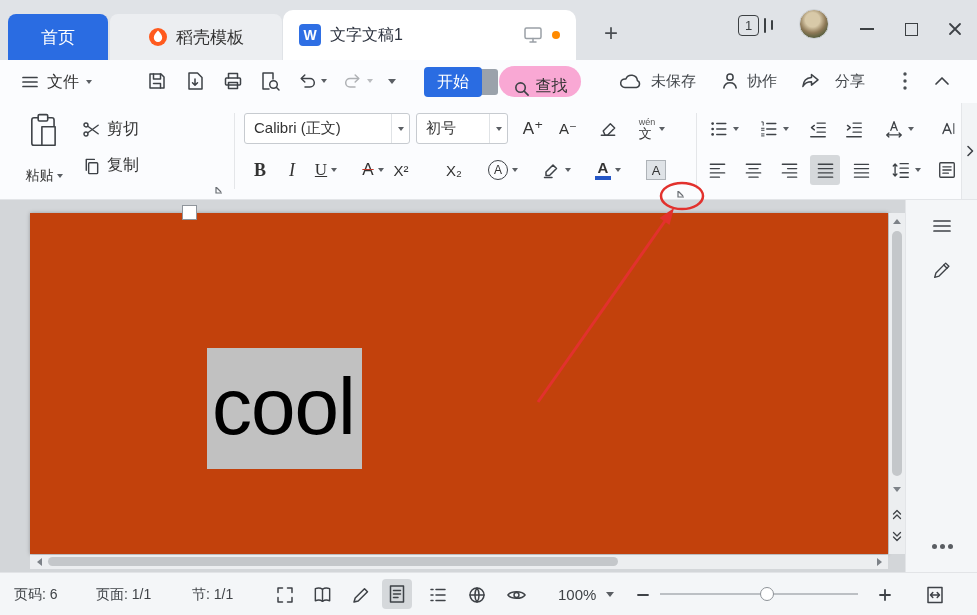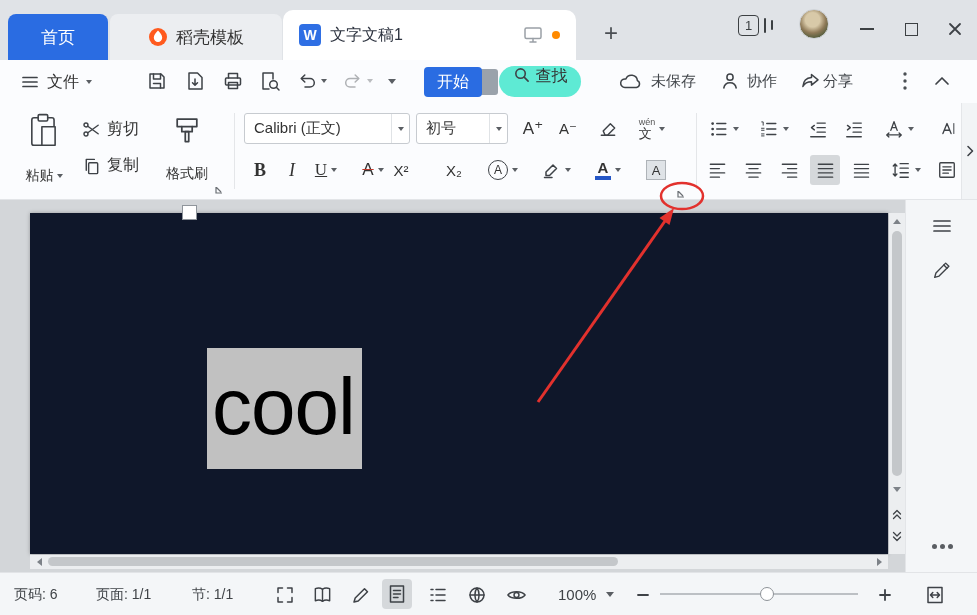--- a/index.html
+++ b/index.html
@@ -110,41 +110,41 @@
         </svg>
       <span class="caret sm"></span>
     </div>
     <div class="abs" style="left:388px;top:19px">
       <span class="caret"></span>
     </div>
     <div class="abs" style="left:479px;top:9px;width:19px;height:26px;background:#9aa2ab;border-radius:3px"></div>
     <div class="abs" style="left:424px;top:7px;width:58px;height:30px;background:#2a6ce2;border-radius:4px;display:flex;align-items:center;justify-content:center">
       <span style="color:#fff;font-size:16px">开始</span>
     </div>
-    <div class="abs" style="left:499px;top:6px;width:82px;height:31px;background:#5eead4;border-radius:16px;display:flex;align-items:flex-start;justify-content:center;gap:6px">
+    <div class="abs" style="left:499px;top:6px;width:82px;height:31px;background:#f9a8d4;border-radius:16px;display:flex;align-items:flex-end;justify-content:center;gap:6px">
       <svg class="ic" width="17" height="17" viewBox="0 0 18 18" style="stroke-width:1.7">
           <circle cx="8" cy="8" r="5"></circle>
           <path d="M11.8 11.8L16 16"></path>
         </svg>
       <span style="font-size:16px">查找</span>
     </div>
     <div class="abs" style="left:618px;top:8px;display:flex;align-items:center;gap:7px;height:26px">
       <svg class="ic" width="26" height="20" viewBox="0 0 26 20">
           <path d="M7 16.5a4.3 4.3 0 1 1 .9-8.5 6 6 0 0 1 11.5 1.6 3.7 3.7 0 0 1-1 7z"></path>
         </svg>
       <span class="lbl15">未保存</span>
     </div>
     <div class="abs" style="left:720px;top:8px;display:flex;align-items:center;gap:7px;height:26px">
       <svg class="ic" width="20" height="20" viewBox="0 0 20 20">
           <circle cx="10" cy="6.2" r="3.1"></circle>
           <path d="M3.8 17c.6-3.4 3.1-5.3 6.2-5.3s5.6 1.9 6.2 5.3"></path>
         </svg>
       <span class="lbl15">协作</span>
     </div>
-    <div class="abs" style="left:800px;top:8px;display:flex;align-items:center;gap:3px;height:26px">
+    <div class="abs" style="left:800px;top:8px;display:flex;align-items:center;gap:15px;height:26px">
       <svg class="ic" width="20" height="20" viewBox="0 0 20 20">
           <path d="M11.5 3.5L18 8.8l-6.5 5.3v-3.4c-4.3 0-7 1.6-8.6 4.8.4-5.6 3.6-8.8 8.6-9.1z"></path>
         </svg>
       <span class="lbl15">分享</span>
     </div>
     <div class="abs" style="left:894px;top:10px;width:22px;height:22px;display:flex;align-items:center;justify-content:center">
       <svg width="4" height="18" viewBox="0 0 4 18">
           <circle cx="2" cy="2" r="1.7" fill="#4a4e53"></circle>
           <circle cx="2" cy="9" r="1.7" fill="#4a4e53"></circle>
           <circle cx="2" cy="16" r="1.7" fill="#4a4e53"></circle>
@@ -177,28 +177,20 @@
         </svg>
       <span>剪切</span>
     </div>
     <div class="abs" style="left:82px;top:52px;display:flex;align-items:flex-end;gap:6px">
       <svg class="ic" width="19" height="19" viewBox="0 0 20 20">
           <rect x="7" y="6" width="9.5" height="11.5" rx="1"></rect>
           <path d="M4.5 14V2.5H13"></path>
         </svg>
       <span>复制</span>
     </div>
-    <div class="abs" style="left:156px;top:6px;width:62px;height:84px;display:flex;flex-direction:column;align-items:center;justify-content:space-between;padding:6px 0 10px">
-      <svg class="ic" width="30" height="30" viewBox="0 0 26 26">
-          <path d="M4.5 3.5h17v6.5h-17z"></path>
-          <path d="M8.5 10v4.5h9V10"></path>
-          <path d="M11.5 14.5h3V23h-3z"></path>
-        </svg>
-      <span style="font-size:14px">格式刷</span>
-    </div>
     <svg class="abs" style="left:214px;top:82px" width="10" height="10" viewBox="0 0 10 10">
         <path d="M2 2v6h6M2.5 2.5L7 7" stroke="#6a6e73" fill="none" stroke-width="1.2"></path>
       </svg>
     <div class="abs" style="left:234px;top:10px;width:1px;height:76px;background:#e4e6e9"></div>
 
     <div class="abs" style="left:244px;top:10px;width:166px;height:31px;border:1px solid #c7cbd0;border-radius:3px;background:#fff;display:flex;align-items:center">
       <span style="flex:1;padding-left:9px;font-size:15px;white-space:nowrap;overflow:hidden">Calibri (正文)</span>
       <span style="width:18px;height:100%;display:flex;align-items:center;justify-content:center;border-left:1px solid #e0e3e6">
           <span class="caret sm"></span>
         </span>
@@ -356,21 +348,21 @@
         </svg>
     </div>
     <div class="abs" style="left:961px;top:0;width:16px;height:96px;background:#f2f4f6;border-left:1px solid #e4e6e9;display:flex;align-items:center;justify-content:center">
       <svg class="ic" width="8" height="12" viewBox="0 0 8 12" style="stroke-width:1.6">
           <path d="M2 1.5L6.5 6 2 10.5"></path>
         </svg>
     </div>
   </div>
 
   <div class="abs" style="left:0;top:200px;width:905px;height:372px;background:#d3d6d9">
-    <div class="abs" style="left:30px;top:13px;width:858px;height:341px;background:#0f172a;box-shadow:0 0 4px rgba(0,0,0,.28)">
+    <div class="abs" style="left:30px;top:13px;width:858px;height:341px;background:#c2410c;box-shadow:0 0 4px rgba(0,0,0,.28)">
       <div class="abs" style="left:177px;top:135px;width:155px;height:121px;background:#c1c1c1;overflow:hidden">
         <span style="display:block;font-size:80px;line-height:118px;padding-left:5px;color:#000;letter-spacing:-1px">cool</span>
       </div>
     </div>
     <div class="abs" style="left:182px;top:5px;width:15px;height:15px;background:#fff;border:1px solid #8f959b"></div>
 
     <div class="abs" style="left:889px;top:13px;width:16px;height:341px;background:#eceef0">
       <div class="abs" style="left:0;top:0;width:16px;height:16px;display:flex;align-items:center;justify-content:center">
         <span style="width:0;height:0;border-left:4px solid transparent;border-right:4px solid transparent;border-bottom:5px solid #7d8288"></span>
       </div>

